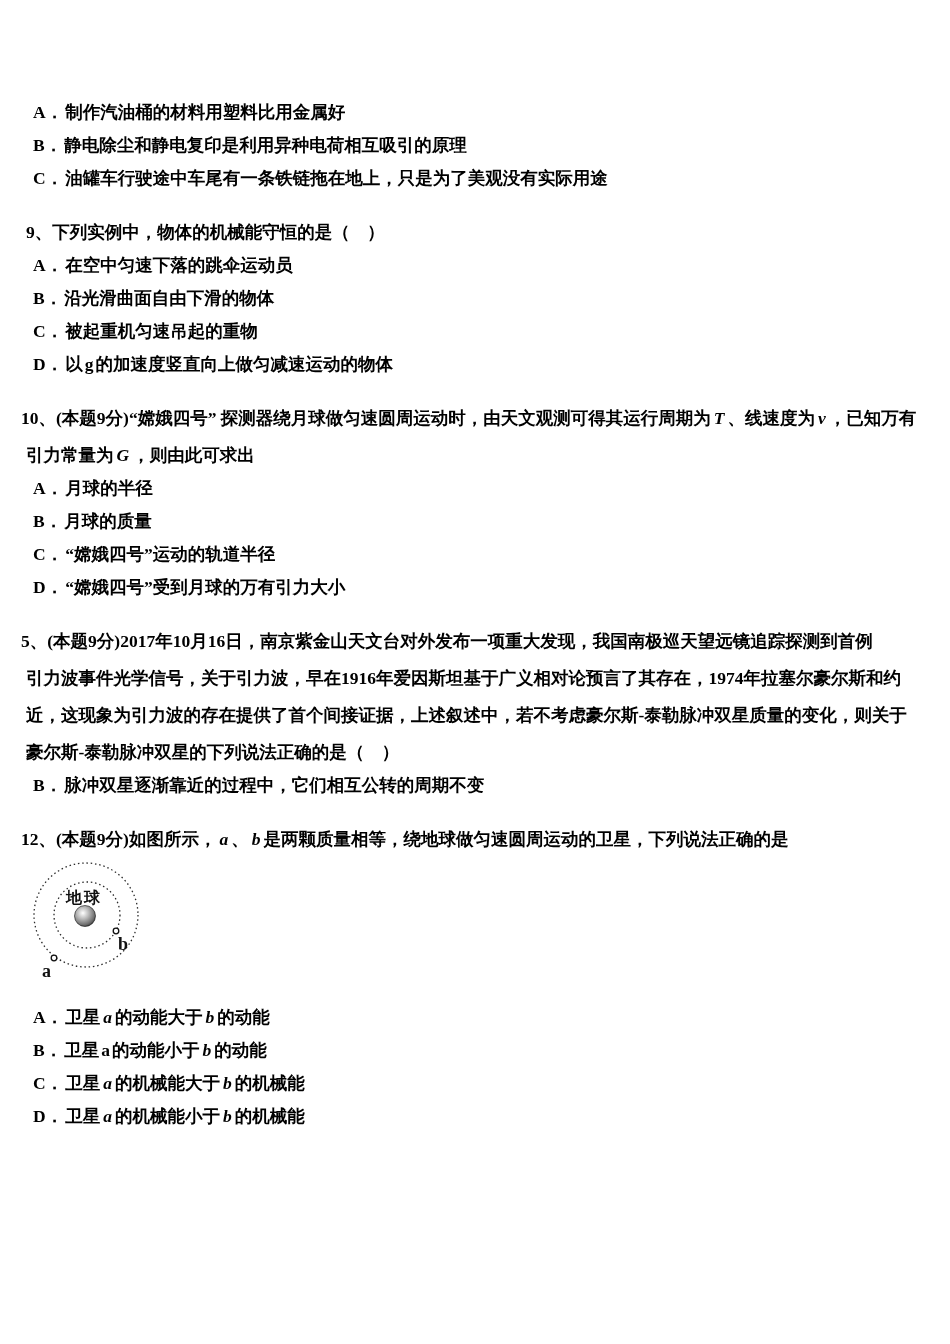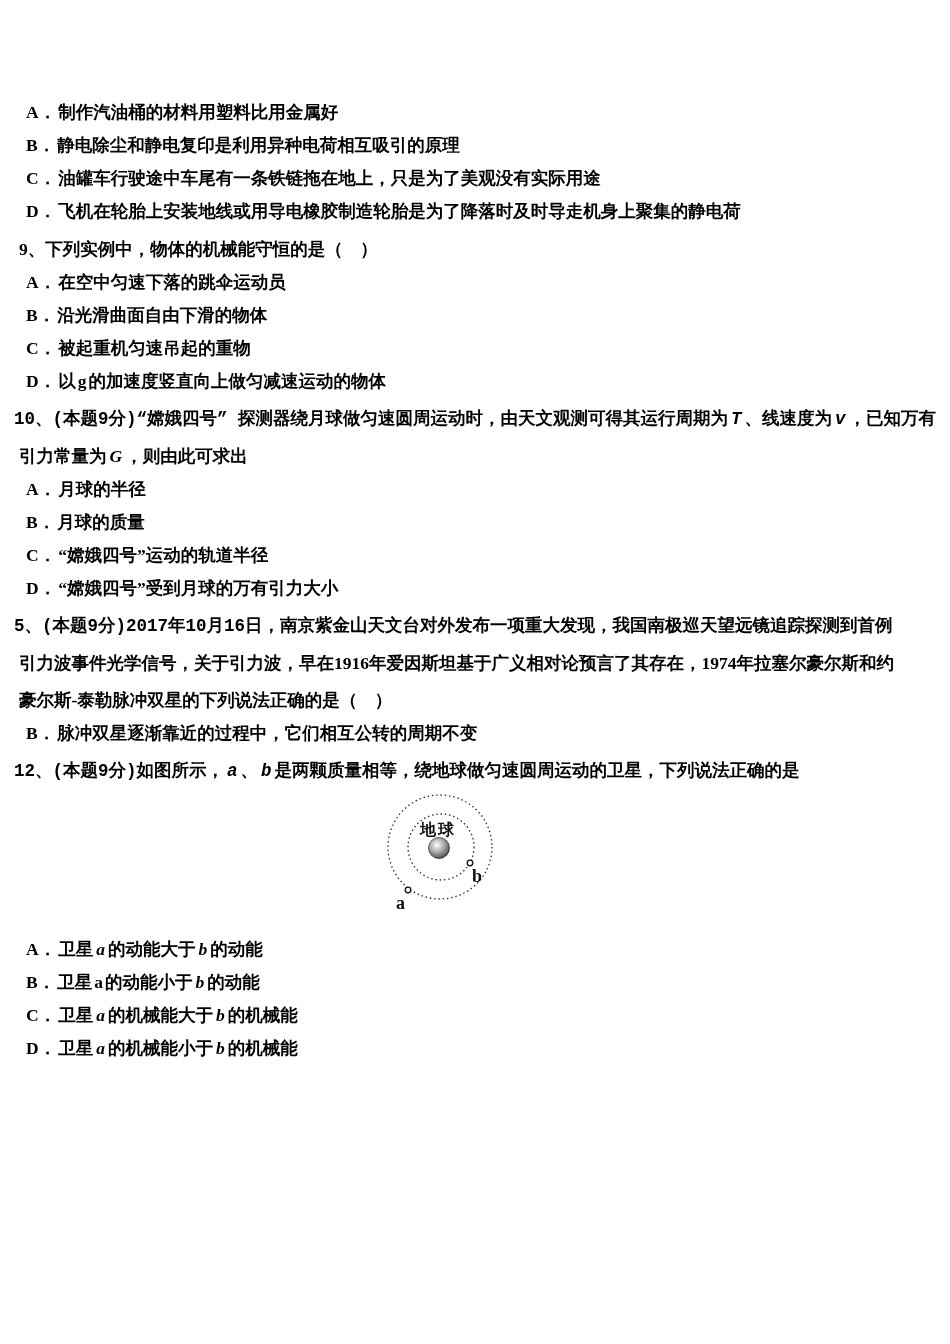--- a/index.html
+++ b/index.html
@@ -5,66 +5,66 @@
   html,body{margin:0;padding:0;}
   body{
     width:950px;height:1344px;
     background:#ffffff;
     color:#000000;
     font-family:"Liberation Serif","DejaVu Serif",serif;
     font-weight:bold;
     overflow:hidden;
   }
   #content{
-    padding:102px 38px 0 19px;
+    padding:102px 38px 0 26px;
     font-size:17.5px;
   }
   .line{
     line-height:20px;
     height:20px;
     white-space:nowrap;
     margin-top:13px;
   }
   .line.first{margin-top:0;}
-  .q-line{margin-top:18px;}
+  .q-line{margin-top:34px;}
   .para-line{margin-top:17px;}
-  .q2{margin-left:-5px;font-family:Liberation Mono, monospace;}
+  .q2{margin-left:-5px;}
   .opt-line{padding-left:7px;}
   .opt-label{margin-right:2px;}
   .seg{font-weight:bold;}
   .var{font-style:italic;padding:0 3px;}
   .latin{padding:0 2px;}
-  #orbit-figure{display:block;margin:8px 0 0 2px;text-align:center;}
+  #orbit-figure{display:block;margin:8px 0 0 2px;}
   #orbit-figure svg text{
     font-family:"Liberation Serif","DejaVu Serif",serif;
     font-weight:bold;
     fill:#111111;
   }
 </style>
 </head>
 <body>
 
 <div id="content">
     <div class="line opt-line first"><span class="seg opt-label">A．</span><span class="seg">制作汽油桶的材料用塑料比用金属好</span></div>
     <div class="line opt-line"><span class="seg opt-label">B．</span><span class="seg">静电除尘和静电复印是利用异种电荷相互吸引的原理</span></div>
     <div class="line opt-line"><span class="seg opt-label">C．</span><span class="seg">油罐车行驶途中车尾有一条铁链拖在地上，只是为了美观没有实际用途</span></div>
-    <div class="line opt-line"><span class="seg opt-label">D．</span><span class="seg">飞机在轮胎上安装地线或用导电橡胶制造轮胎是为了降落时及时导走机身上聚集的静电荷</span></div>
     <div class="line q-line"><span class="seg">9、</span><span class="seg">下列实例中，物体的机械能守恒的是（　）</span></div>
     <div class="line opt-line"><span class="seg opt-label">A．</span><span class="seg">在空中匀速下落的跳伞运动员</span></div>
     <div class="line opt-line"><span class="seg opt-label">B．</span><span class="seg">沿光滑曲面自由下滑的物体</span></div>
     <div class="line opt-line"><span class="seg opt-label">C．</span><span class="seg">被起重机匀速吊起的重物</span></div>
     <div class="line opt-line"><span class="seg opt-label">D．</span><span class="seg">以</span><span class="seg latin">g</span><span class="seg">的加速度竖直向上做匀减速运动的物体</span></div>
     <div class="line q-line q2"><span class="seg">10、</span><span class="seg">(本题9分)“嫦娥四号” 探测器绕月球做匀速圆周运动时，由天文观测可得其运行周期为</span><span class="seg var">T</span><span class="seg">、线速度为</span><span class="seg var">v</span><span class="seg">，已知万有</span></div>
     <div class="line para-line"><span class="seg">引力常量为</span><span class="seg var">G</span><span class="seg">，则由此可求出</span></div>
     <div class="line opt-line"><span class="seg opt-label">A．</span><span class="seg">月球的半径</span></div>
     <div class="line opt-line"><span class="seg opt-label">B．</span><span class="seg">月球的质量</span></div>
     <div class="line opt-line"><span class="seg opt-label">C．</span><span class="seg">“嫦娥四号”运动的轨道半径</span></div>
     <div class="line opt-line"><span class="seg opt-label">D．</span><span class="seg">“嫦娥四号”受到月球的万有引力大小</span></div>
     <div class="line q-line q2"><span class="seg">5、</span><span class="seg">(本题9分)2017年10月16日，南京紫金山天文台对外发布一项重大发现，我国南极巡天望远镜追踪探测到首例</span></div>
     <div class="line para-line"><span class="seg">引力波事件光学信号，关于引力波，早在1916年爱因斯坦基于广义相对论预言了其存在，1974年拉塞尔豪尔斯和约</span></div>
+    <div class="line para-line"><span class="seg">近，这现象为引力波的存在提供了首个间接证据，上述叙述中，若不考虑豪尔斯-泰勒脉冲双星质量的变化，则关于</span></div>
     <div class="line para-line"><span class="seg">豪尔斯-泰勒脉冲双星的下列说法正确的是（　）</span></div>
     <div class="line opt-line"><span class="seg opt-label">B．</span><span class="seg">脉冲双星逐渐靠近的过程中，它们相互公转的周期不变</span></div>
     <div class="line q-line q2"><span class="seg">12、</span><span class="seg">(本题9分)如图所示，</span><span class="seg var">a</span><span class="seg">、</span><span class="seg var">b</span><span class="seg">是两颗质量相等，绕地球做匀速圆周运动的卫星，下列说法正确的是</span></div>
     <div id="orbit-figure">
     <svg width="170" height="132" viewBox="0 0 170 132">
       <defs>
         <radialGradient id="earthGrad" cx="0.40" cy="0.36" r="0.75">
           <stop offset="0%" stop-color="#ffffff"></stop>
           <stop offset="40%" stop-color="#b5b5b5"></stop>
           <stop offset="75%" stop-color="#6e6e6e"></stop>

